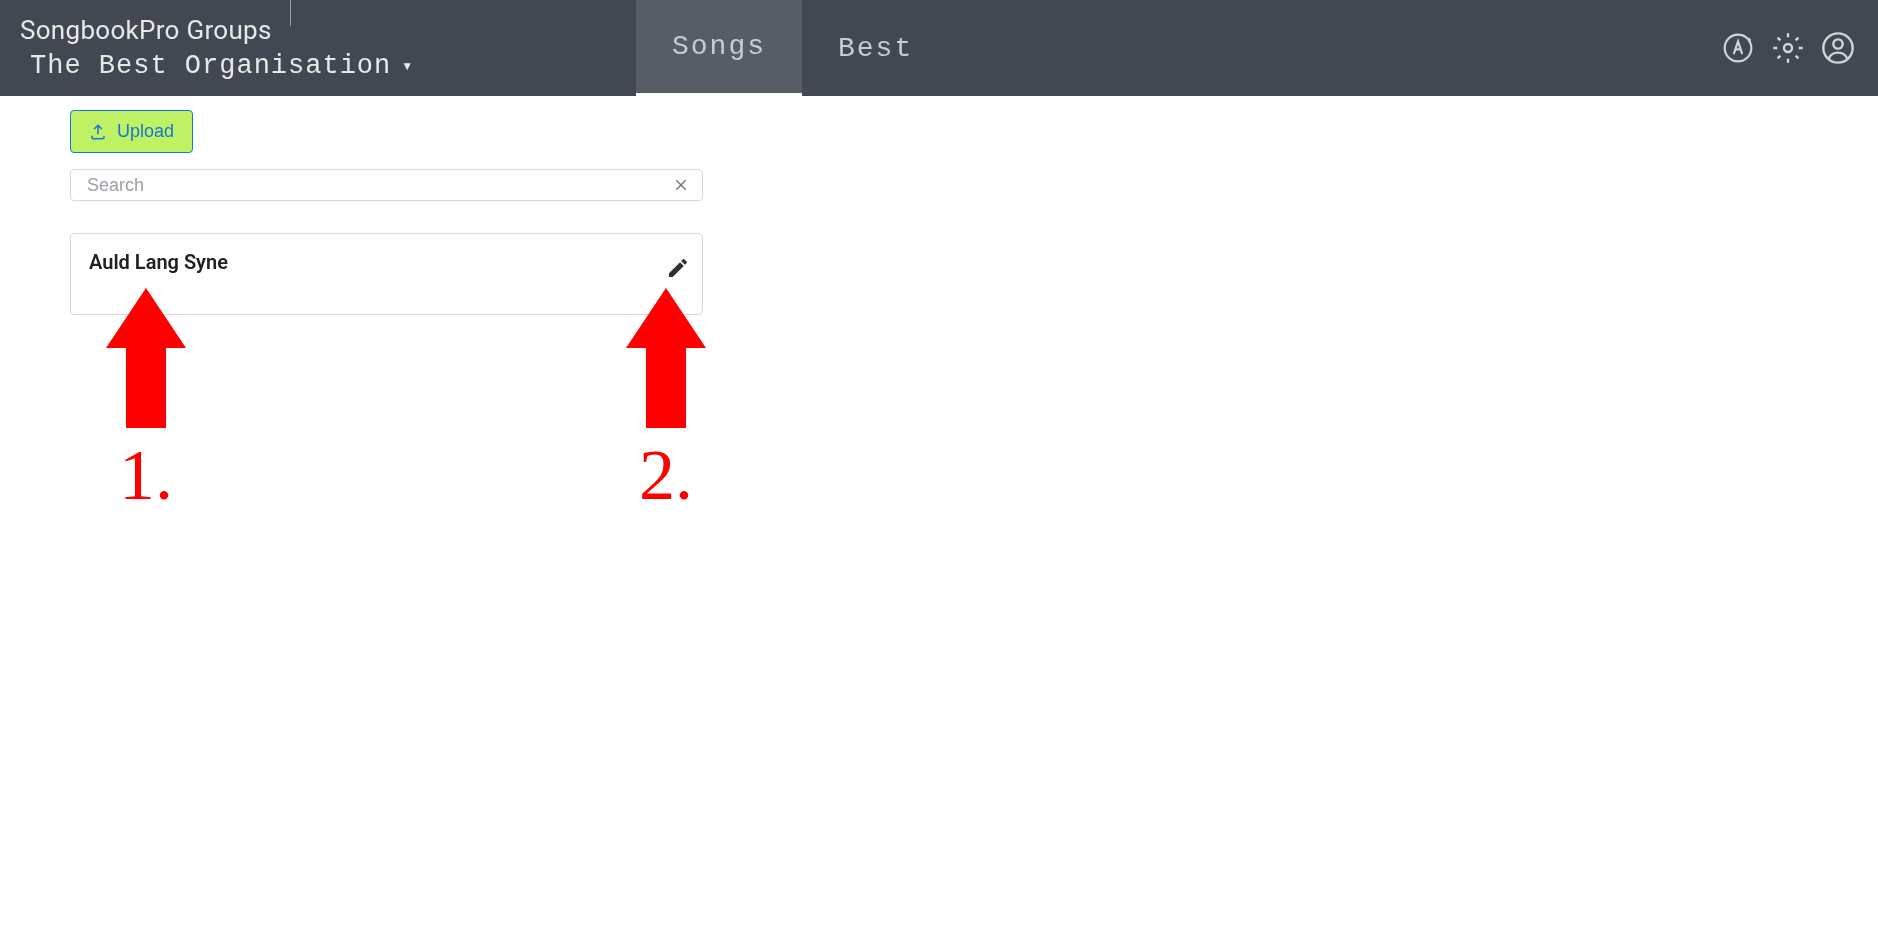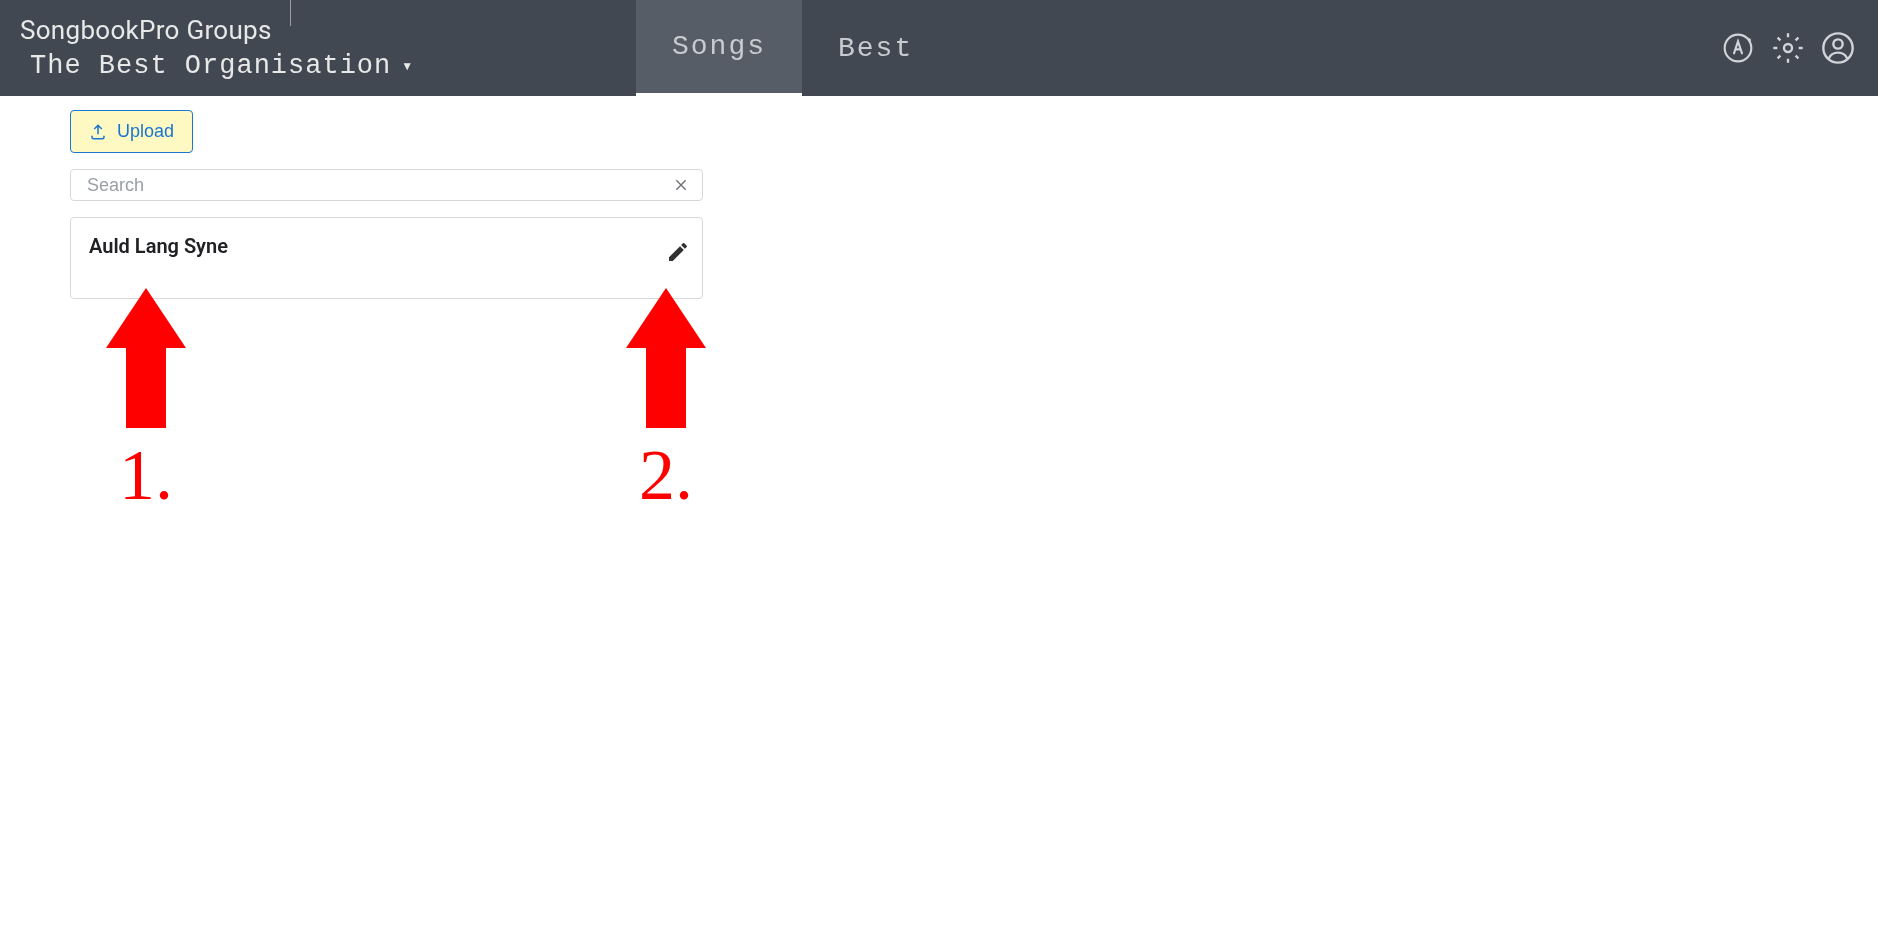--- a/index.html
+++ b/index.html
@@ -108,21 +108,21 @@
     .content {
       padding: 14px 0 0 70px;
       width: 710px;
     }
     .upload-btn {
       display: inline-flex;
       align-items: center;
       gap: 10px;
       border: 1.5px solid #1976d2;
       color: #1976d2;
-      background: #fef9c3;
+      background: #bef264;
       padding: 10px 18px;
       border-radius: 4px;
       font-size: 18px;
       font-weight: 500;
       cursor: pointer;
     }
     .upload-btn svg {
       width: 18px;
       height: 18px;
     }
@@ -151,21 +151,21 @@
       transform: translateY(-50%);
       width: 20px;
       height: 20px;
       cursor: pointer;
       color: #6b7075;
       display: flex;
       align-items: center;
       justify-content: center;
     }
     .song-card {
-      margin-top: 16px;
+      margin-top: 32px;
       width: 633px;
       border: 1px solid #d6d9dc;
       border-radius: 4px;
       padding: 16px 12px 34px 18px;
       display: flex;
       align-items: flex-start;
       justify-content: space-between;
       cursor: pointer;
     }
     .song-title {

